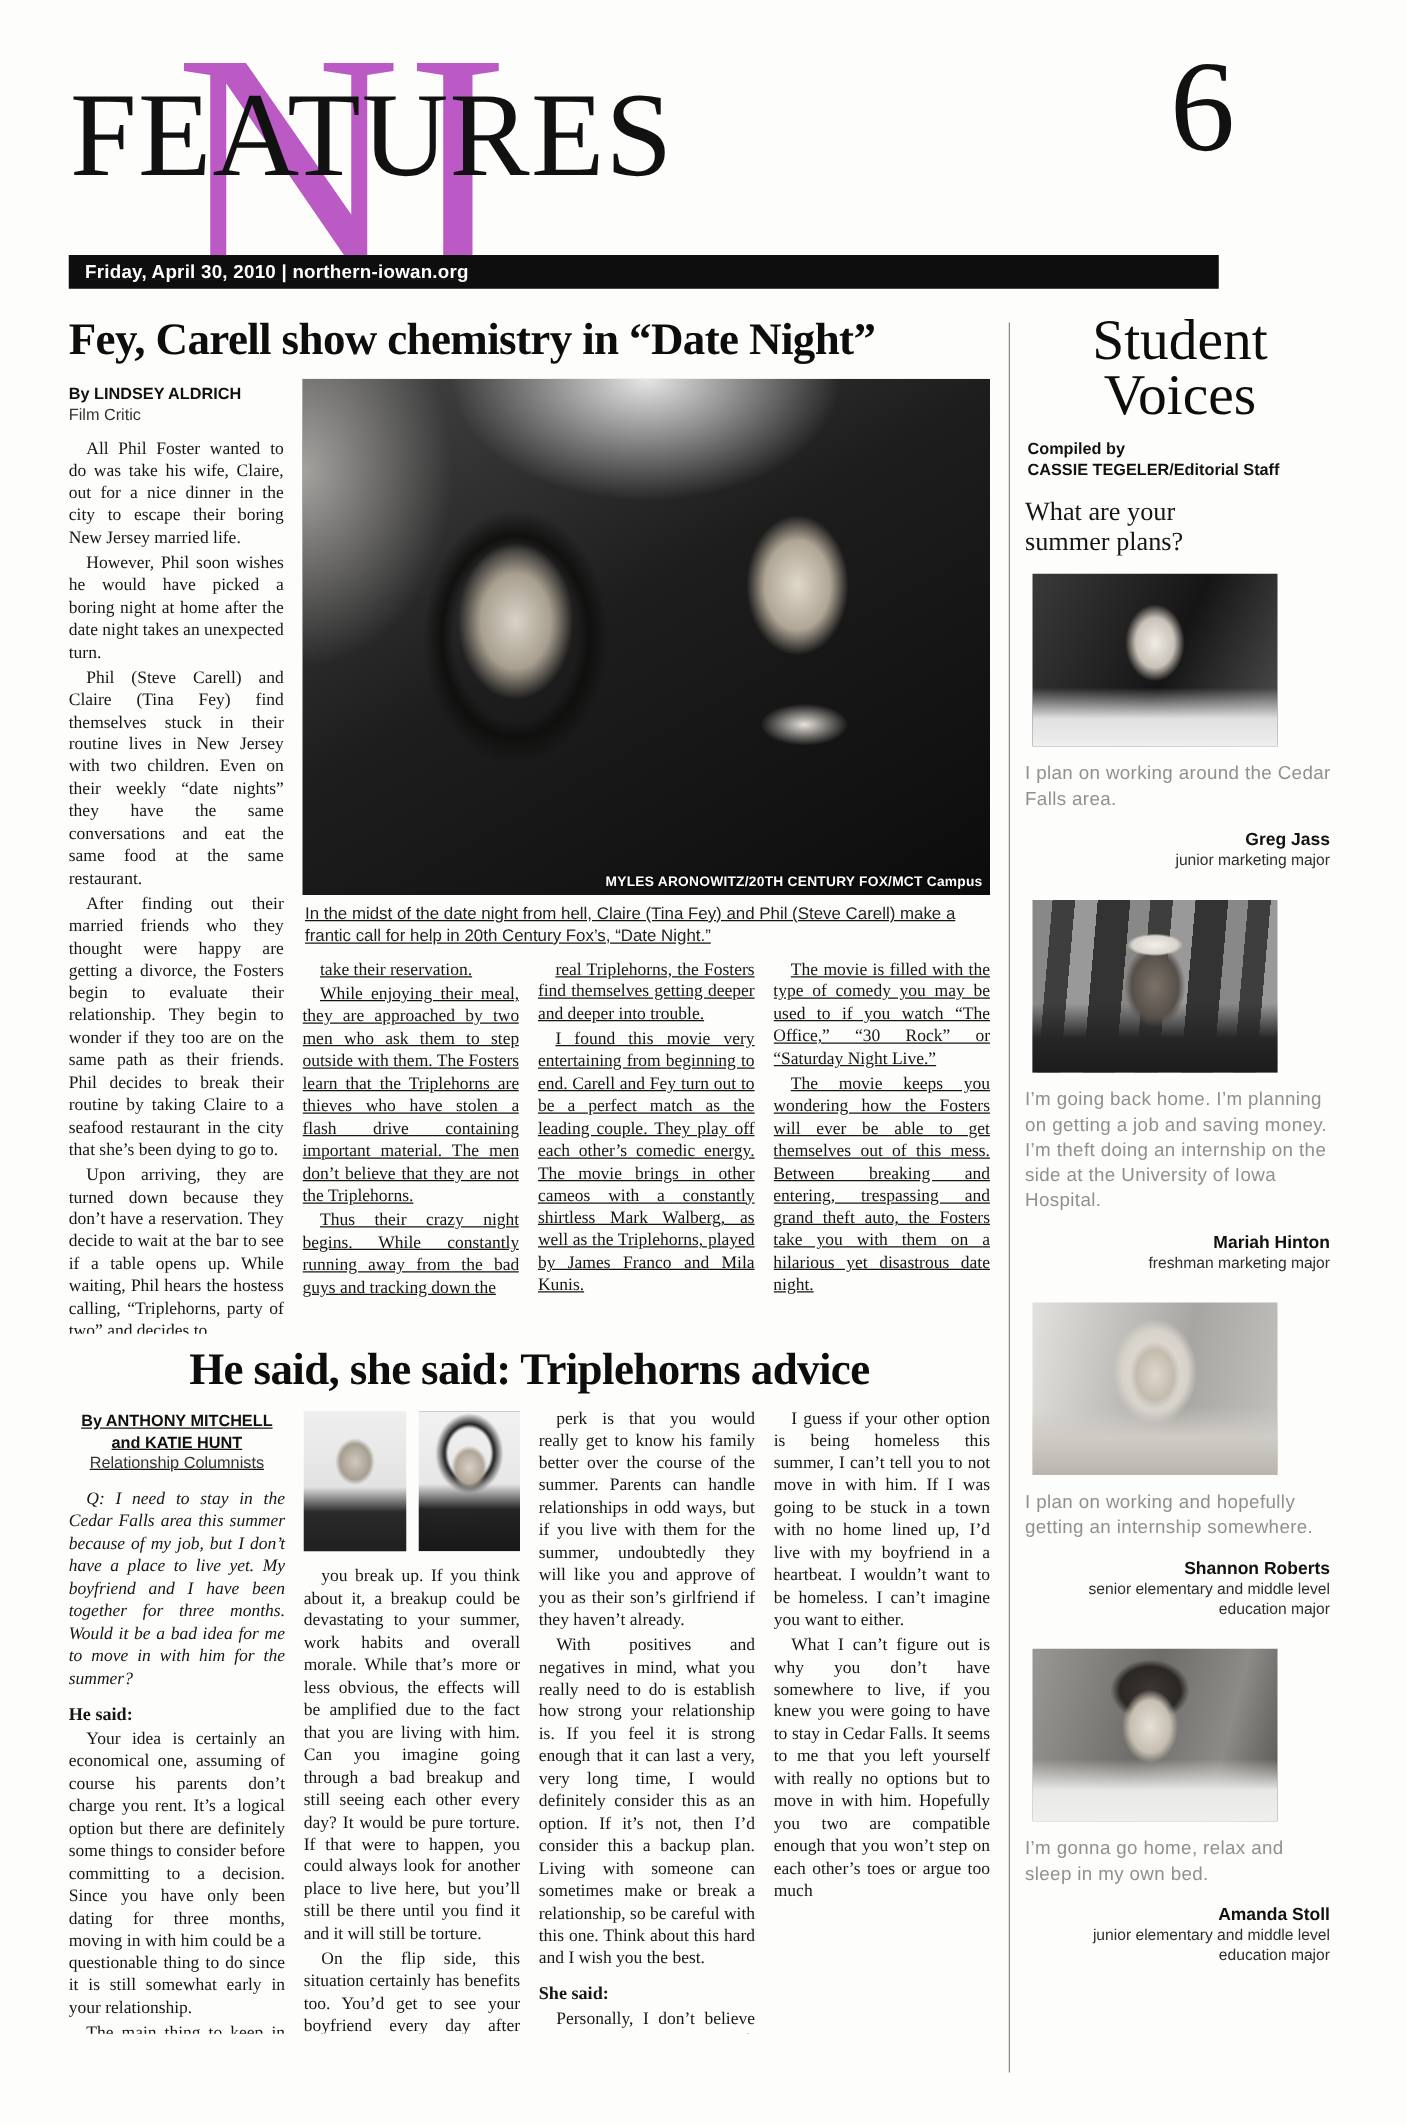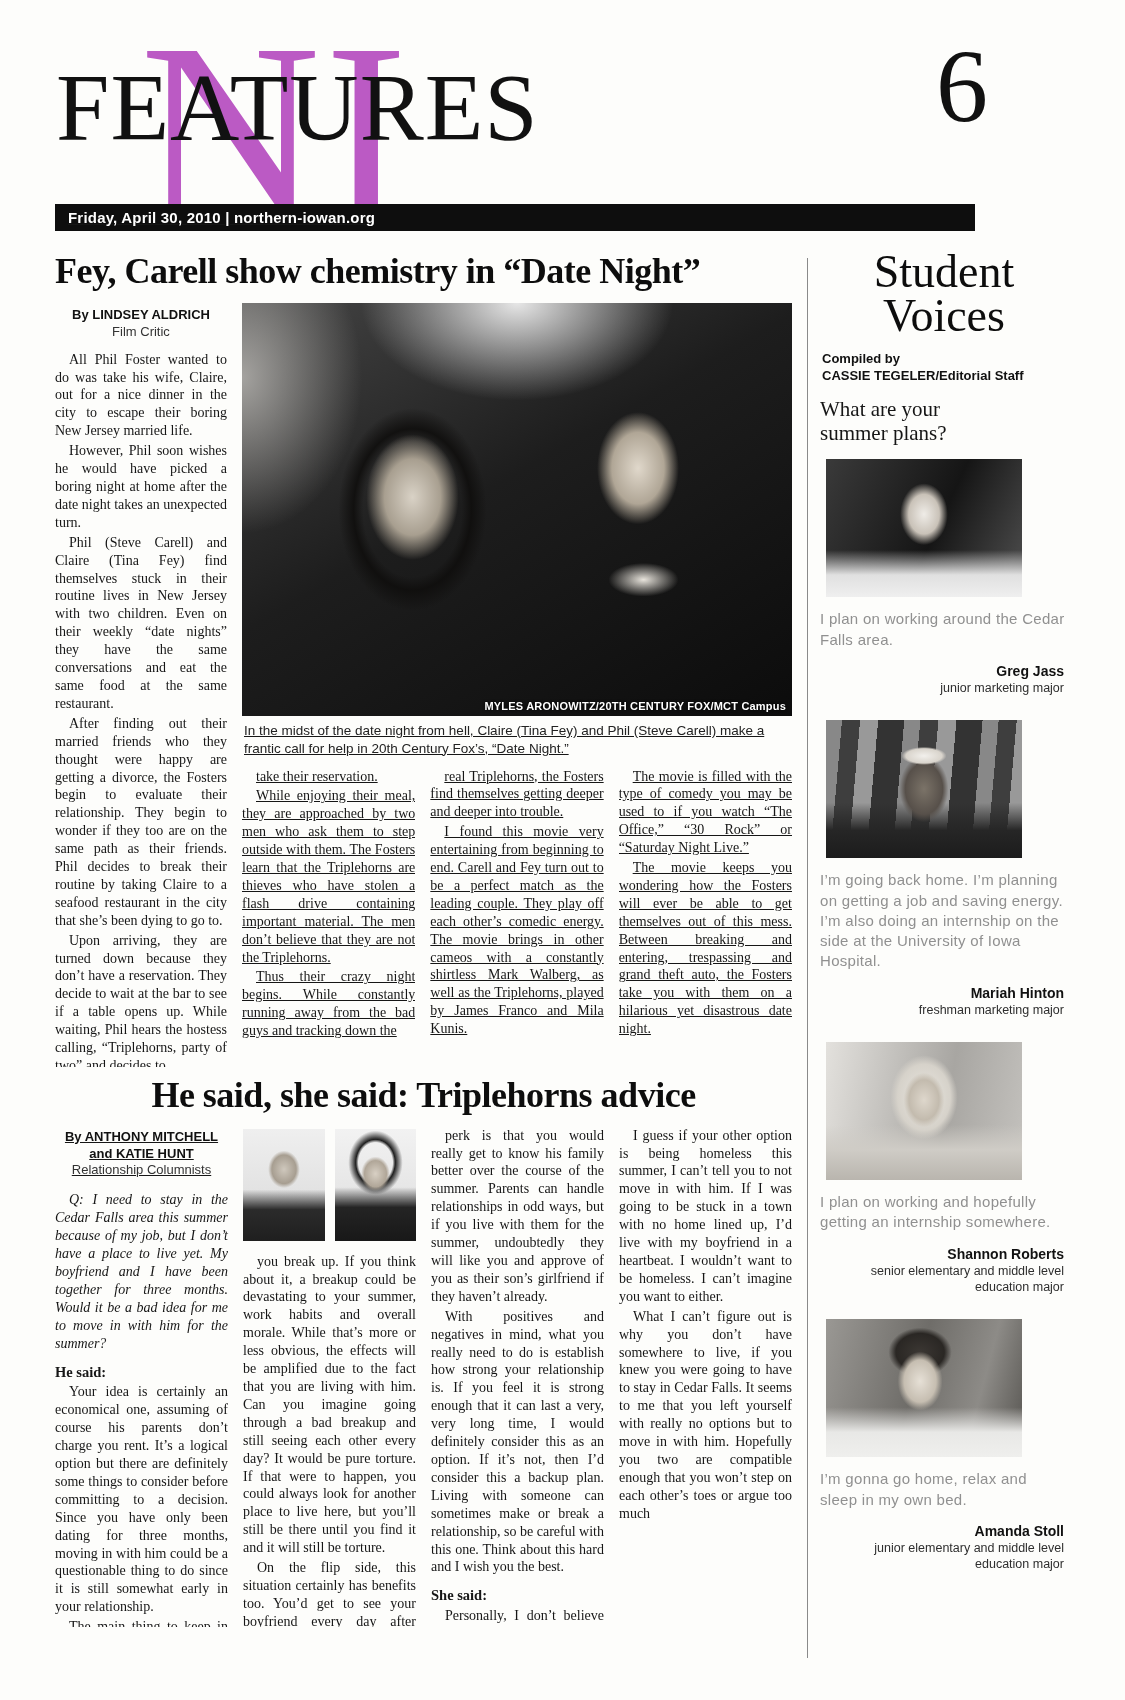--- a/index.html
+++ b/index.html
@@ -36,21 +36,21 @@
 
   
   .main-col { position:absolute; left:55px; top:242px; width:737px; height:1414px; overflow:hidden; }
   h1 { font:700 36px/1.08 "Liberation Serif", serif; letter-spacing:-.5px; margin:10px 0 12px; color:#0d0d0d; }
   h2 { font:700 36px/1.05 "Liberation Serif", serif; letter-spacing:-.5px; text-align:center; margin:10px 0 12px; color:#0d0d0d; }
 
   .a1 { display:flex; gap:15px; height:764px; overflow:hidden; }
   .a1 .c1 { width:172px; flex:none; }
   .a1-right { flex:1; min-width:0;text-decoration:underline; }
 
-  .byline { text-align:center; margin:4px 0 10px; }
+  .byline { text-align:left; margin:4px 0 10px; }
   .by   { font:700 13px/1.3 "Liberation Sans", sans-serif; color:#111; }
   .role { font:400 13px/1.3 "Liberation Sans", sans-serif; color:#333; }
 
   p.bt {
     font:400 14px/1.28 "Liberation Serif", serif;
     text-align:justify; text-indent:14px; margin:0 0 2px; color:#161616;
   }
   p.bt.qpar { font-style:italic; }
   .saidlabel { font:700 14.5px/1.3 "Liberation Serif", serif; margin:8px 0 2px; }
 
@@ -234,21 +234,21 @@
 
     <div class="sv-entry">
       <div class="sv-photo svp-1"></div>
       <p class="sv-quote">I plan on working around the Cedar Falls area.</p>
       <div class="sv-name">Greg Jass</div>
       <div class="sv-major">junior marketing major</div>
     </div>
 
     <div class="sv-entry">
       <div class="sv-photo svp-2"></div>
-      <p class="sv-quote">I’m going back home. I’m planning on getting a job and saving energy.  I’m also doing an internship on the side at the University of Iowa Hospital.</p>
+      <p class="sv-quote">I’m going back home. I’m planning on getting a job and saving money.  I’m theft doing an internship on the side at the University of Iowa Hospital.</p>
       <div class="sv-name">Mariah Hinton</div>
       <div class="sv-major">freshman marketing major</div>
     </div>
 
     <div class="sv-entry">
       <div class="sv-photo svp-3"></div>
       <p class="sv-quote">I plan on working and hopefully getting an internship somewhere.</p>
       <div class="sv-name">Shannon Roberts</div>
       <div class="sv-major">senior elementary and middle level education major</div>
     </div>

